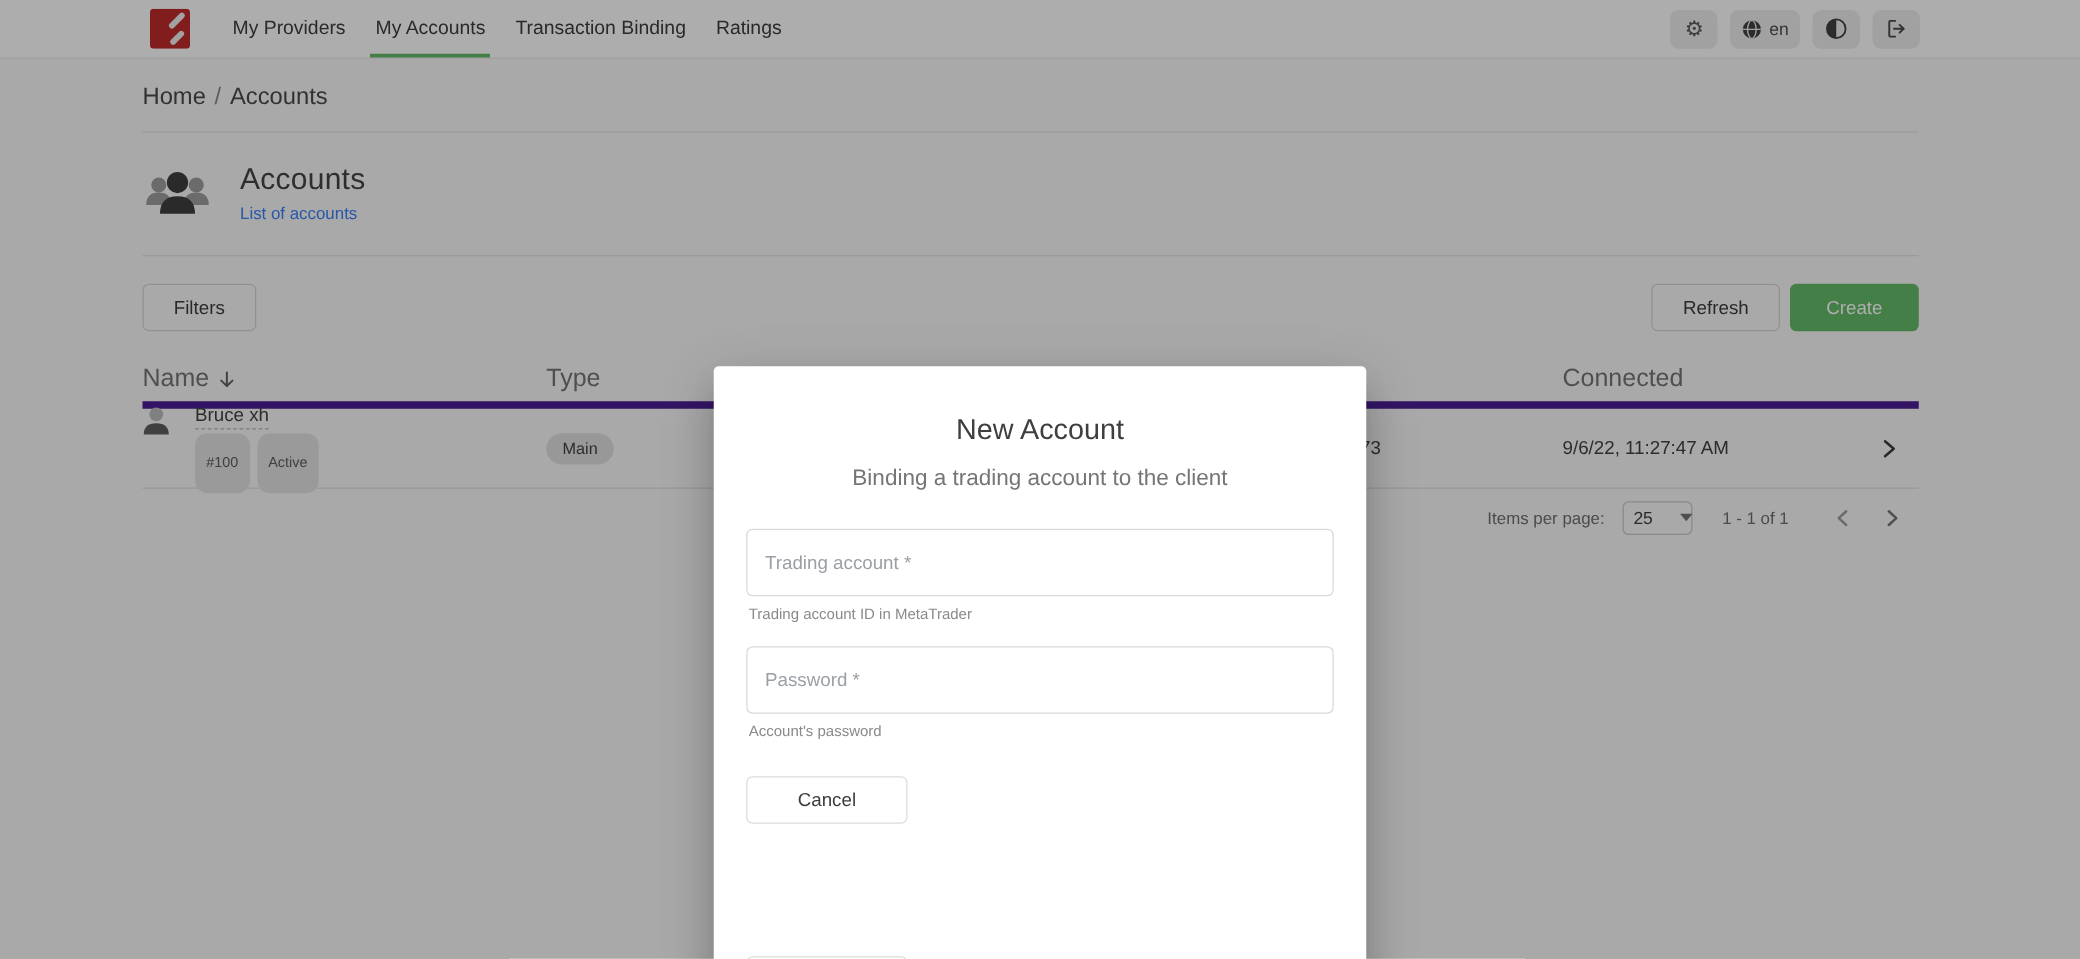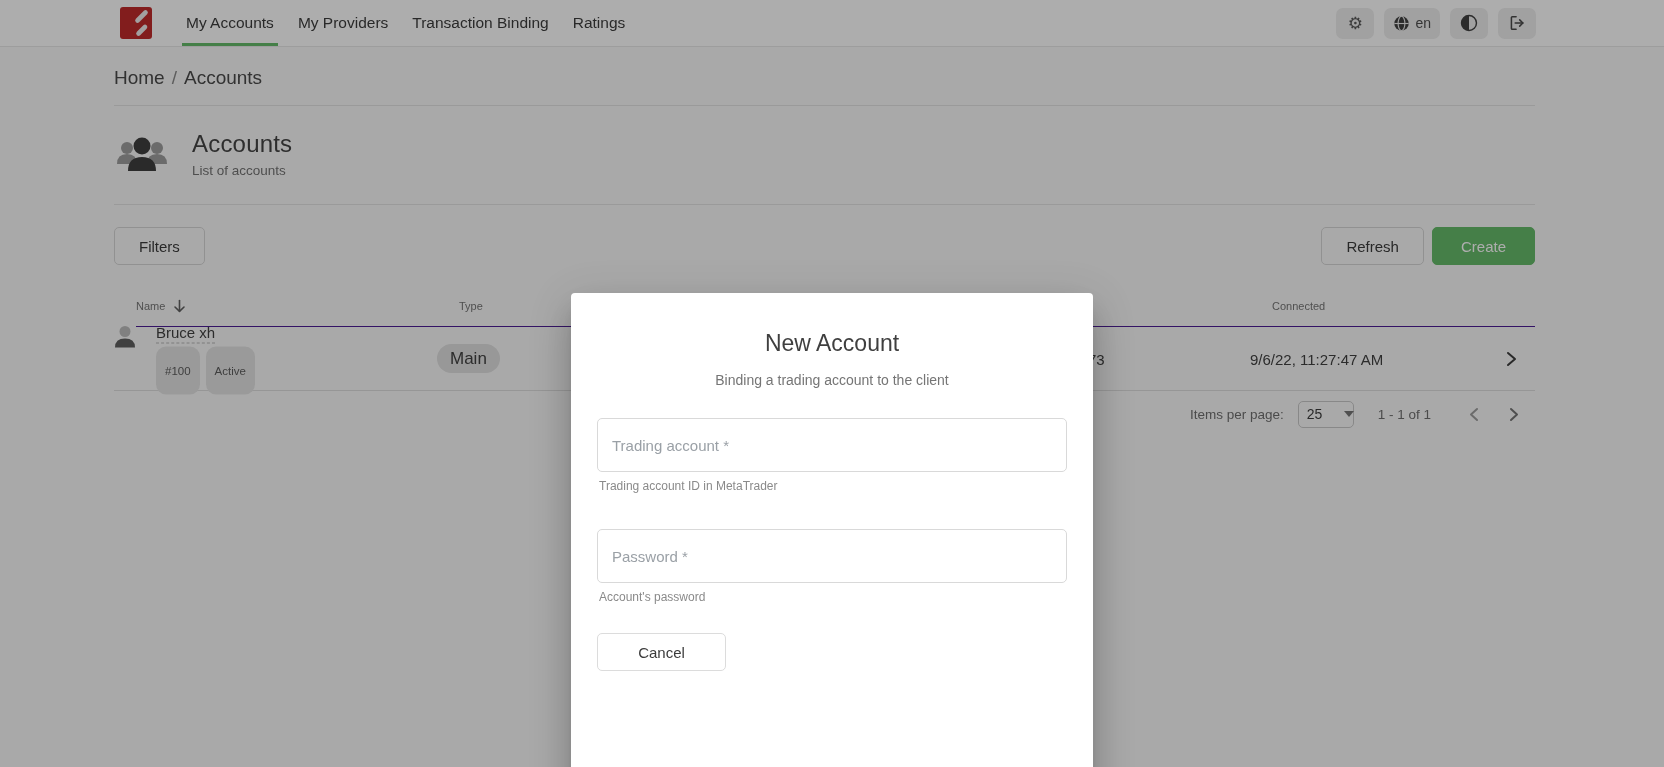--- a/index.html
+++ b/index.html
@@ -61,21 +61,21 @@
   }
   .breadcrumb-row a { color: #4a4a4a; text-decoration: none; cursor: pointer; }
   .bc-sep { color: #8a8a8a; }
 
   .page-header {
     display: flex; align-items: center; gap: 22px;
     padding: 24px 0 26px 0;
     border-bottom: 1px solid #e4e4e4;
   }
   .page-header-text h1 { font-size: 24px; font-weight: 400; color: #454545; letter-spacing: .2px; }
-  .page-header-text p { font-size: 13.5px; color: #737373; margin-top: 5px; }
+  .page-header-text p { font-size: 13.5px; color: #3b82f6; margin-top: 5px; }
 
   .toolbar {
     display: flex; align-items: center;
     padding: 22px 0 20px 0;
   }
   .btn {
     height: 38px;
     border-radius: 5px;
     border: 1px solid #d6d6d6;
     background: transparent;
@@ -88,22 +88,22 @@
   .btn-green {
     background: #66bb6a; border-color: #66bb6a; color: #ffffff;
     padding: 0 28px;
   }
   .toolbar-spacer { flex: 1; }
   .toolbar .btn + .btn { margin-left: 8px; }
 
   
   .tbl-header {
     position: relative; height: 42px;
-    border-bottom: 1px solid #4c1d95;
-    font-size: 11px; color: #757575; margin-left: 22px;
+    border-bottom: 6px solid #4c1d95;
+    font-size: 20px; color: #757575;
   }
   .tbl-header .col, .tbl-row .col { position: absolute; top: 50%; transform: translateY(-50%); }
   .col-name { left: 0; display: flex; align-items: center; gap: 8px; cursor: pointer; }
   .col-type { left: 323px; }
   .col-partial { left: 974px; }
   .col-connected { left: 1136px; }
 
   .tbl-row {
     position: relative; height: 64px;
     border-bottom: 1px solid #dedede;
@@ -117,21 +117,21 @@
     padding-bottom: 2px; cursor: pointer;
   }
   .badge-line { margin-top: 6px; display: flex; gap: 6px; }
   .pill {
     background: #e4e4e4; color: #5c5c5c;
     font-size: 11.5px; border-radius: 10px;
     padding: 18px 9px;
   }
   .chip {
     background: #e0e0e0; color: #424242;
-    font-size: 17px; border-radius: 15px;
+    font-size: 13px; border-radius: 15px;
     padding: 5px 13px;
   }
   .row-chevron { position: absolute; right: 18px; top: 50%; transform: translateY(-50%); cursor: pointer; }
 
   
   .paginator {
     height: 46px;
     display: flex; align-items: center; justify-content: flex-end;
     gap: 14px; font-size: 13.5px; color: #6f6f6f;
     padding-right: 8px;
@@ -161,23 +161,23 @@
   .dialog {
     position: fixed; z-index: 60;
     top: 293px; left: 50%; transform: translateX(-50%);
     width: 522px;
     background: #ffffff;
     border-radius: 4px;
     box-shadow: 0 11px 15px -7px rgba(0,0,0,.2), 0 24px 38px 3px rgba(0,0,0,.14), 0 9px 46px 8px rgba(0,0,0,.12);
     padding: 25px 26px 23px 26px;
   }
   .dialog-title { text-align: center; font-size: 23px; font-weight: 400; color: #3f3f3f; margin-top: 12px; }
-  .dialog-subtitle { text-align: center; font-size: 14px; color: #757575; margin-top: 15px; }
+  .dialog-subtitle { text-align: center; font-size: 18px; color: #757575; margin-top: 15px; }
   .field-group { margin-top: 30px; }
-  .field-group + .field-group { margin-top: 36px; }
+  .field-group + .field-group { margin-top: 19px; }
   .text-input {
     width: 100%; height: 54px;
     border: 1px solid #d9d9d9; border-radius: 5px;
     padding: 16px 14px;
     font-family: "Liberation Sans", sans-serif;
     font-size: 15px; color: #3d3d3d;
     background: #fff; outline: none;
   }
   .text-input::placeholder { color: #9aa0a6; opacity: 1; }
   .field-hint { font-size: 12px; color: #8a8a8a; margin: 7px 0 0 2px; }
@@ -198,26 +198,26 @@
 
 <div class="navbar">
   <div class="logo">
     <svg width="32" height="32" viewBox="0 0 32 32">
       <rect width="32" height="32" rx="3" fill="#c02b2b"></rect>
       <line x1="17.5" y1="13.5" x2="25.5" y2="5.5" stroke="#efecec" stroke-width="4.6" stroke-linecap="round"></line>
       <line x1="18.5" y1="26.5" x2="25" y2="20" stroke="#efecec" stroke-width="4.6" stroke-linecap="round"></line>
     </svg>
   </div>
   <div class="nav-tabs">
+    <div class="nav-tab">
+      <span>My Providers</span>
+    </div>
     <div class="nav-tab active">
       <span>My Accounts</span>
       <span class="tab-underline"></span>
-    </div>
-    <div class="nav-tab">
-      <span>My Providers</span>
     </div>
     <div class="nav-tab">
       <span>Transaction Binding</span>
     </div>
     <div class="nav-tab">
       <span>Ratings</span>
     </div>
   </div>
   <div class="nav-spacer"></div>
   <div class="nav-actions">

